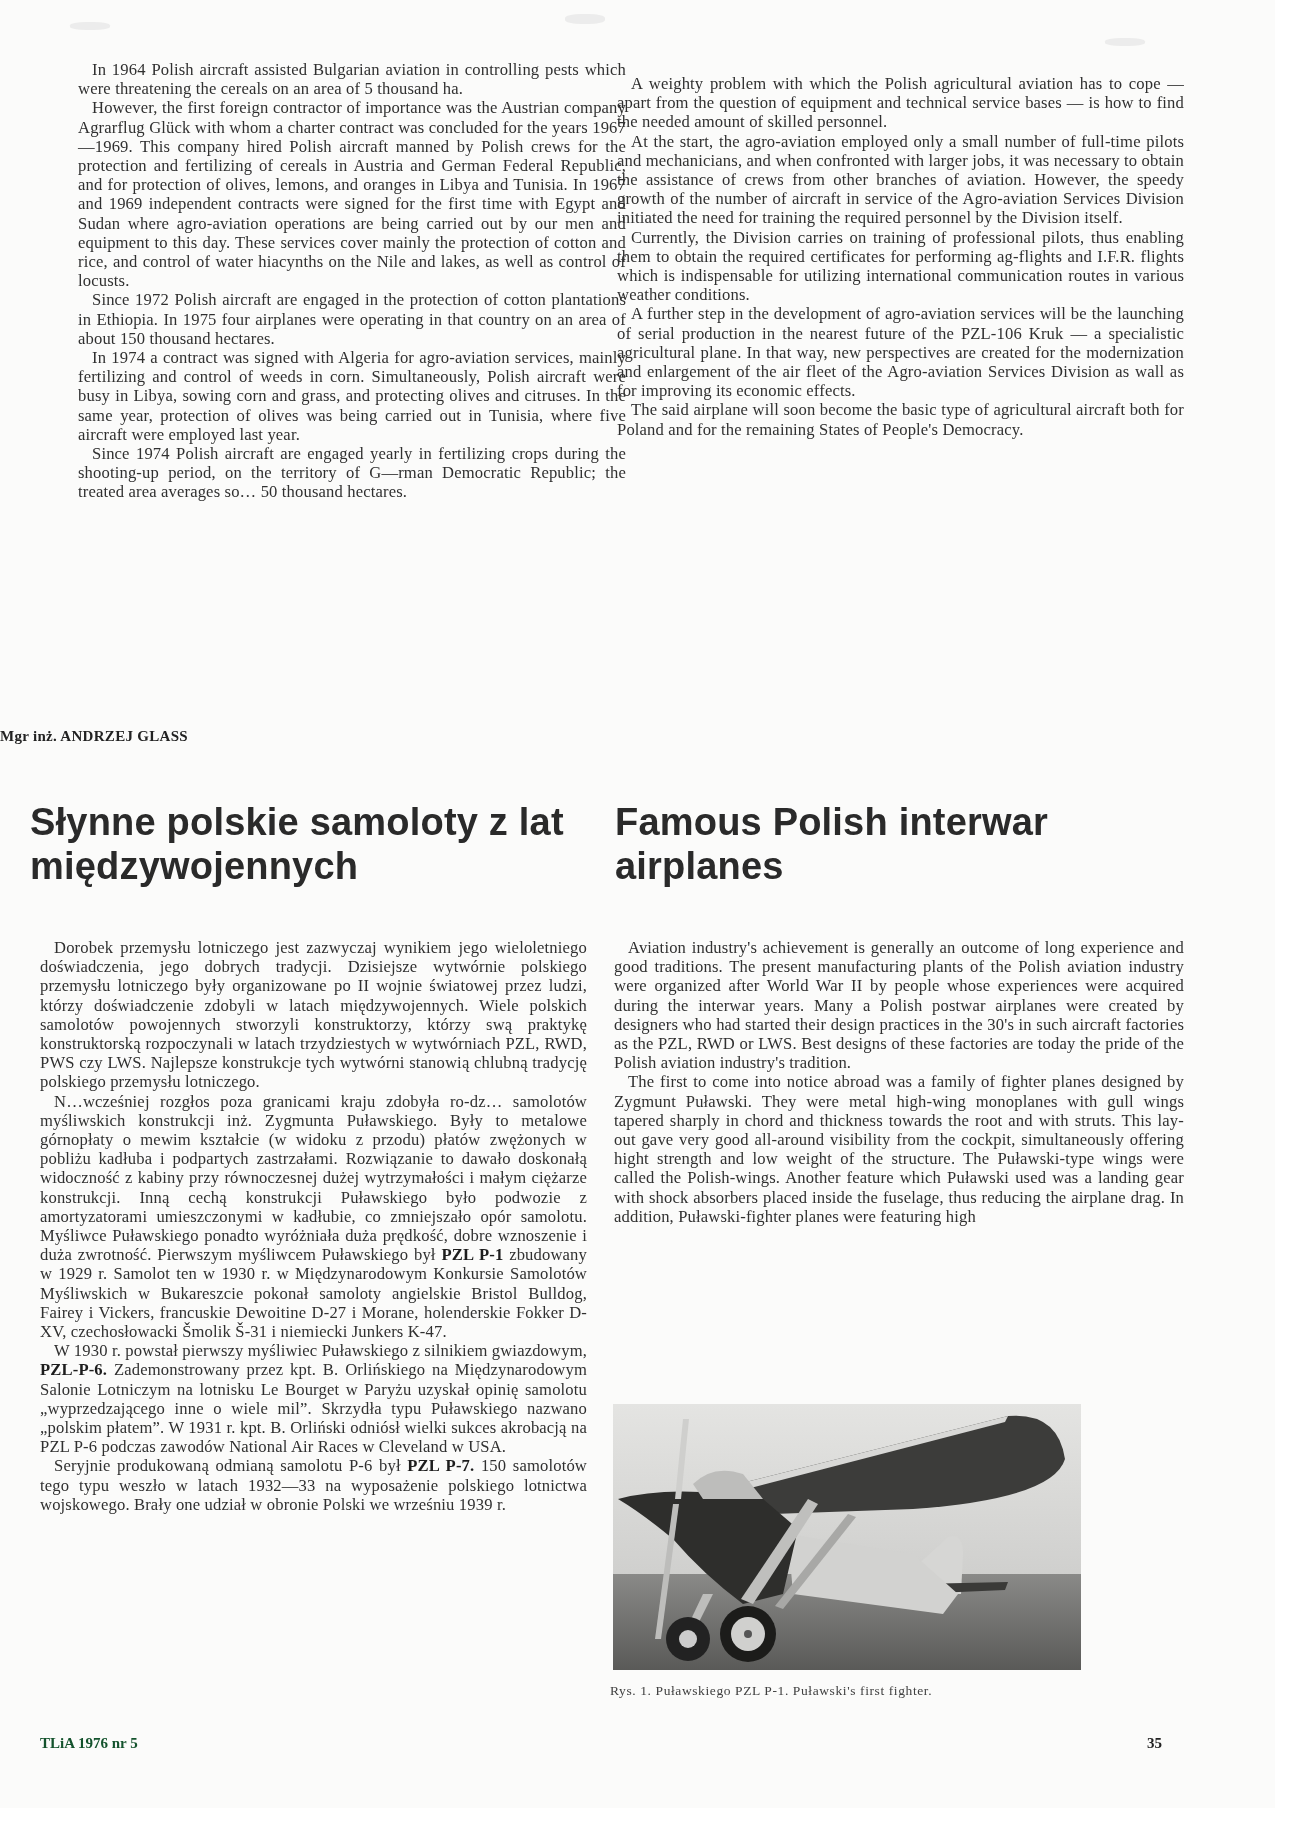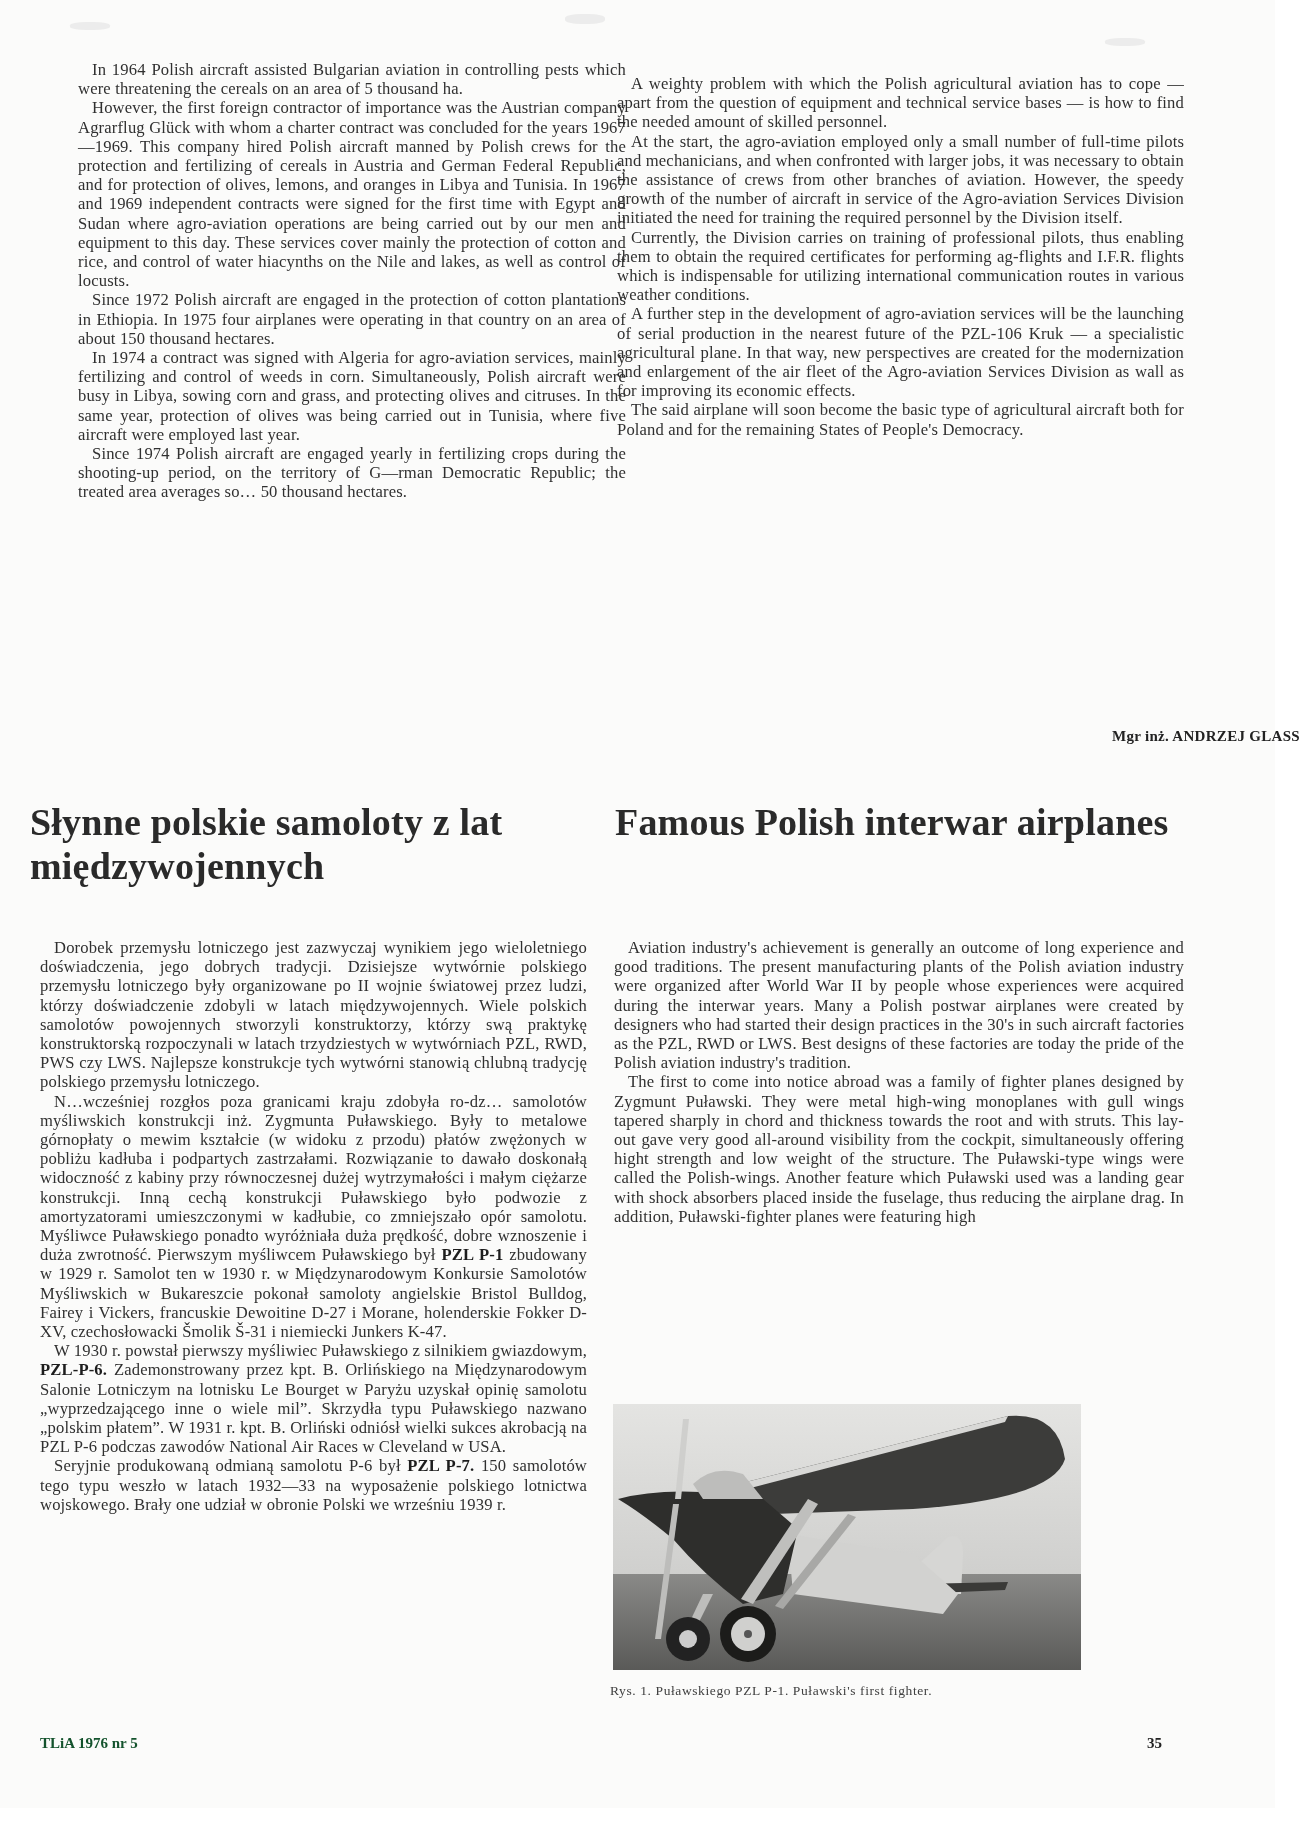--- a/index.html
+++ b/index.html
@@ -24,28 +24,28 @@
       letter-spacing: 0.15px;
     }
     .col p { margin: 0; text-indent: 14px; }
     .col p b { font-weight: bold; color: #1d1d1d; }
     #col-tl { left: 42px; top: 60px; width: 548px; margin-left: 36px; }
     #col-tr { left: 617px; top: 74px; width: 567px; }
     #col-bl { left: 40px; top: 938px; width: 547px; }
     #col-br { left: 614px; top: 938px; width: 570px; }
     .byline {
       position: absolute; left: 0; top: 728px; width: 1300px;
-      text-align: right;
+      text-align: left;
       font-family: "Liberation Serif", serif;
       font-weight: bold; font-size: 15px; letter-spacing: 0.3px;
       color: #222;
     }
     .headline {
       position: absolute; top: 800px;
-      font-family: Liberation Serif, serif;
+      font-family: Liberation Sans, sans-serif;
       font-weight: bold;
       font-size: 38px;
       line-height: 44px;
       color: #2a2a2a;
       letter-spacing: 0.2px;
     }
     #headline-pl { left: 30px; width: 560px; }
     #headline-en { left: 615px; width: 600px; }
     .figure {
       position: absolute; left: 613px; top: 1404px; width: 468px; height: 266px;

